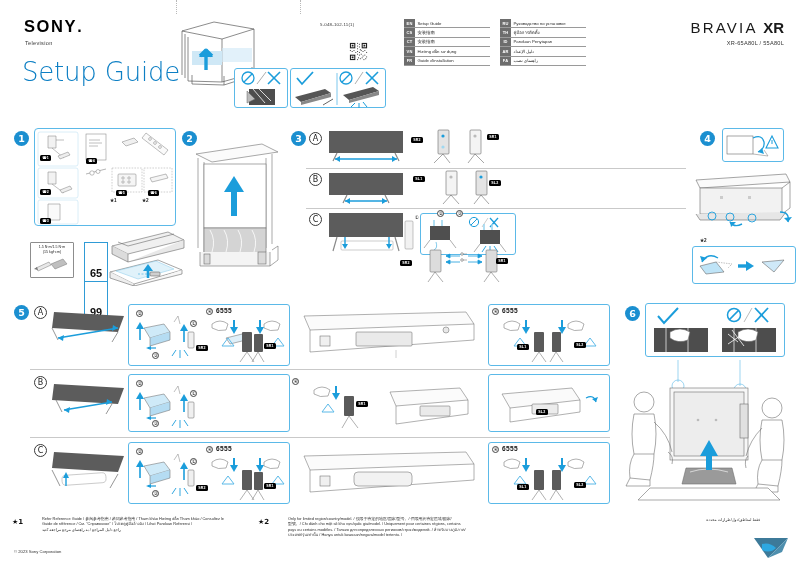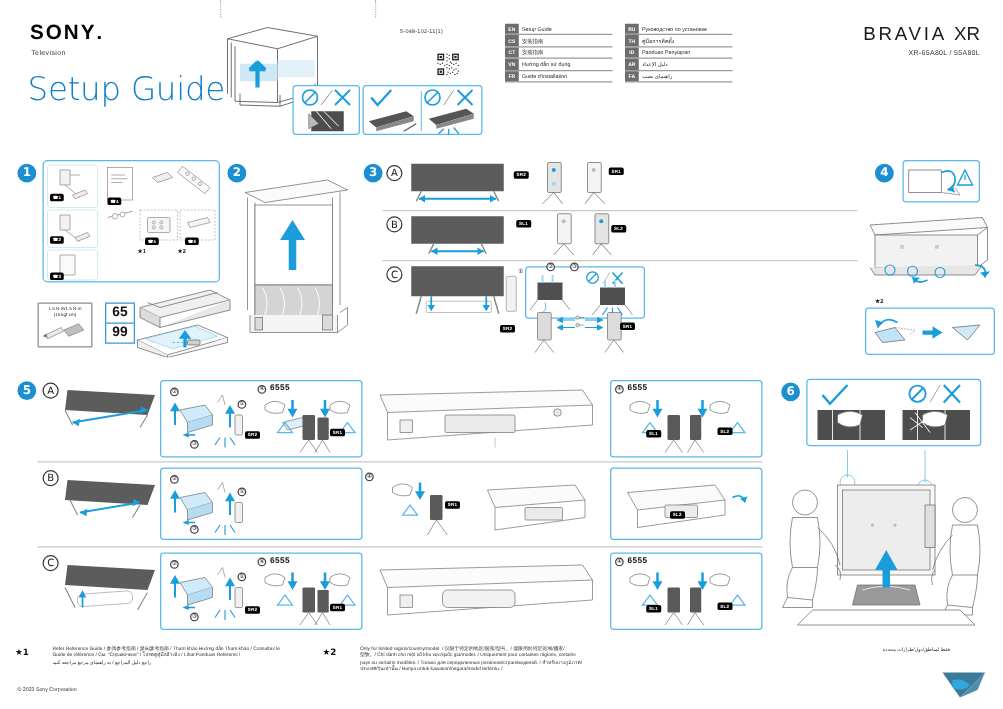--- a/index.html
+++ b/index.html
@@ -62,21 +62,21 @@
     padding-left: 2.5px; color: #2a2a2a; overflow: hidden; white-space: nowrap;
   }
   .langname.rtl { justify-content: flex-end; padding-right: 3px; direction: rtl; }
 
   
   .bravia {
     position: absolute; right: 18px; top: 19px;
     font-size: 15px; letter-spacing: 2.2px; color: #1a1a1a;
     font-family: "Liberation Sans", sans-serif; font-weight: 400;
   }
-  .bravia .xr { font-weight: normal; letter-spacing: 0px; }
+  .bravia .xr { font-weight: bold; letter-spacing: 0px; }
   .modelno {
     position: absolute; right: 18px; top: 40px;
     font-size: 5.6px; letter-spacing: .25px; color: #333;
   }
 
   
   .panel {
     position: absolute;
     border: .8px solid #5bb9e8; border-radius: 3px;
     background: #fff;
@@ -100,21 +100,21 @@
     font-size: 3.6px; font-weight: bold; border-radius: 1.5px;
     padding: .8px 2.2px; letter-spacing: .2px; white-space: nowrap;
     font-family: "Liberation Sans", sans-serif;
   }
   .sizebox {
     position: absolute; border: 1px solid #2f9bd6;
     display: flex; flex-direction: column; background: #fff;
   }
   .sizebox div {
     font-size: 11px; font-weight: bold; color: #111;
-    padding: 1px 4px; text-align: center; line-height: 13px;
+    padding: 1px 4px; text-align: center; line-height: 13px; margin-top: 23px;
   }
   .sizebox div:first-child { border-bottom: 1px solid #2f9bd6; }
 
   .torquebox {
     position: absolute; border: .7px solid #8d8d8d; background: #fff;
     padding: 2px; border-radius: 1px;
   }
   .torquetxt { font-size: 3.6px; color: #222; text-align: center; line-height: 4.6px; }
 
   .numcircle {

